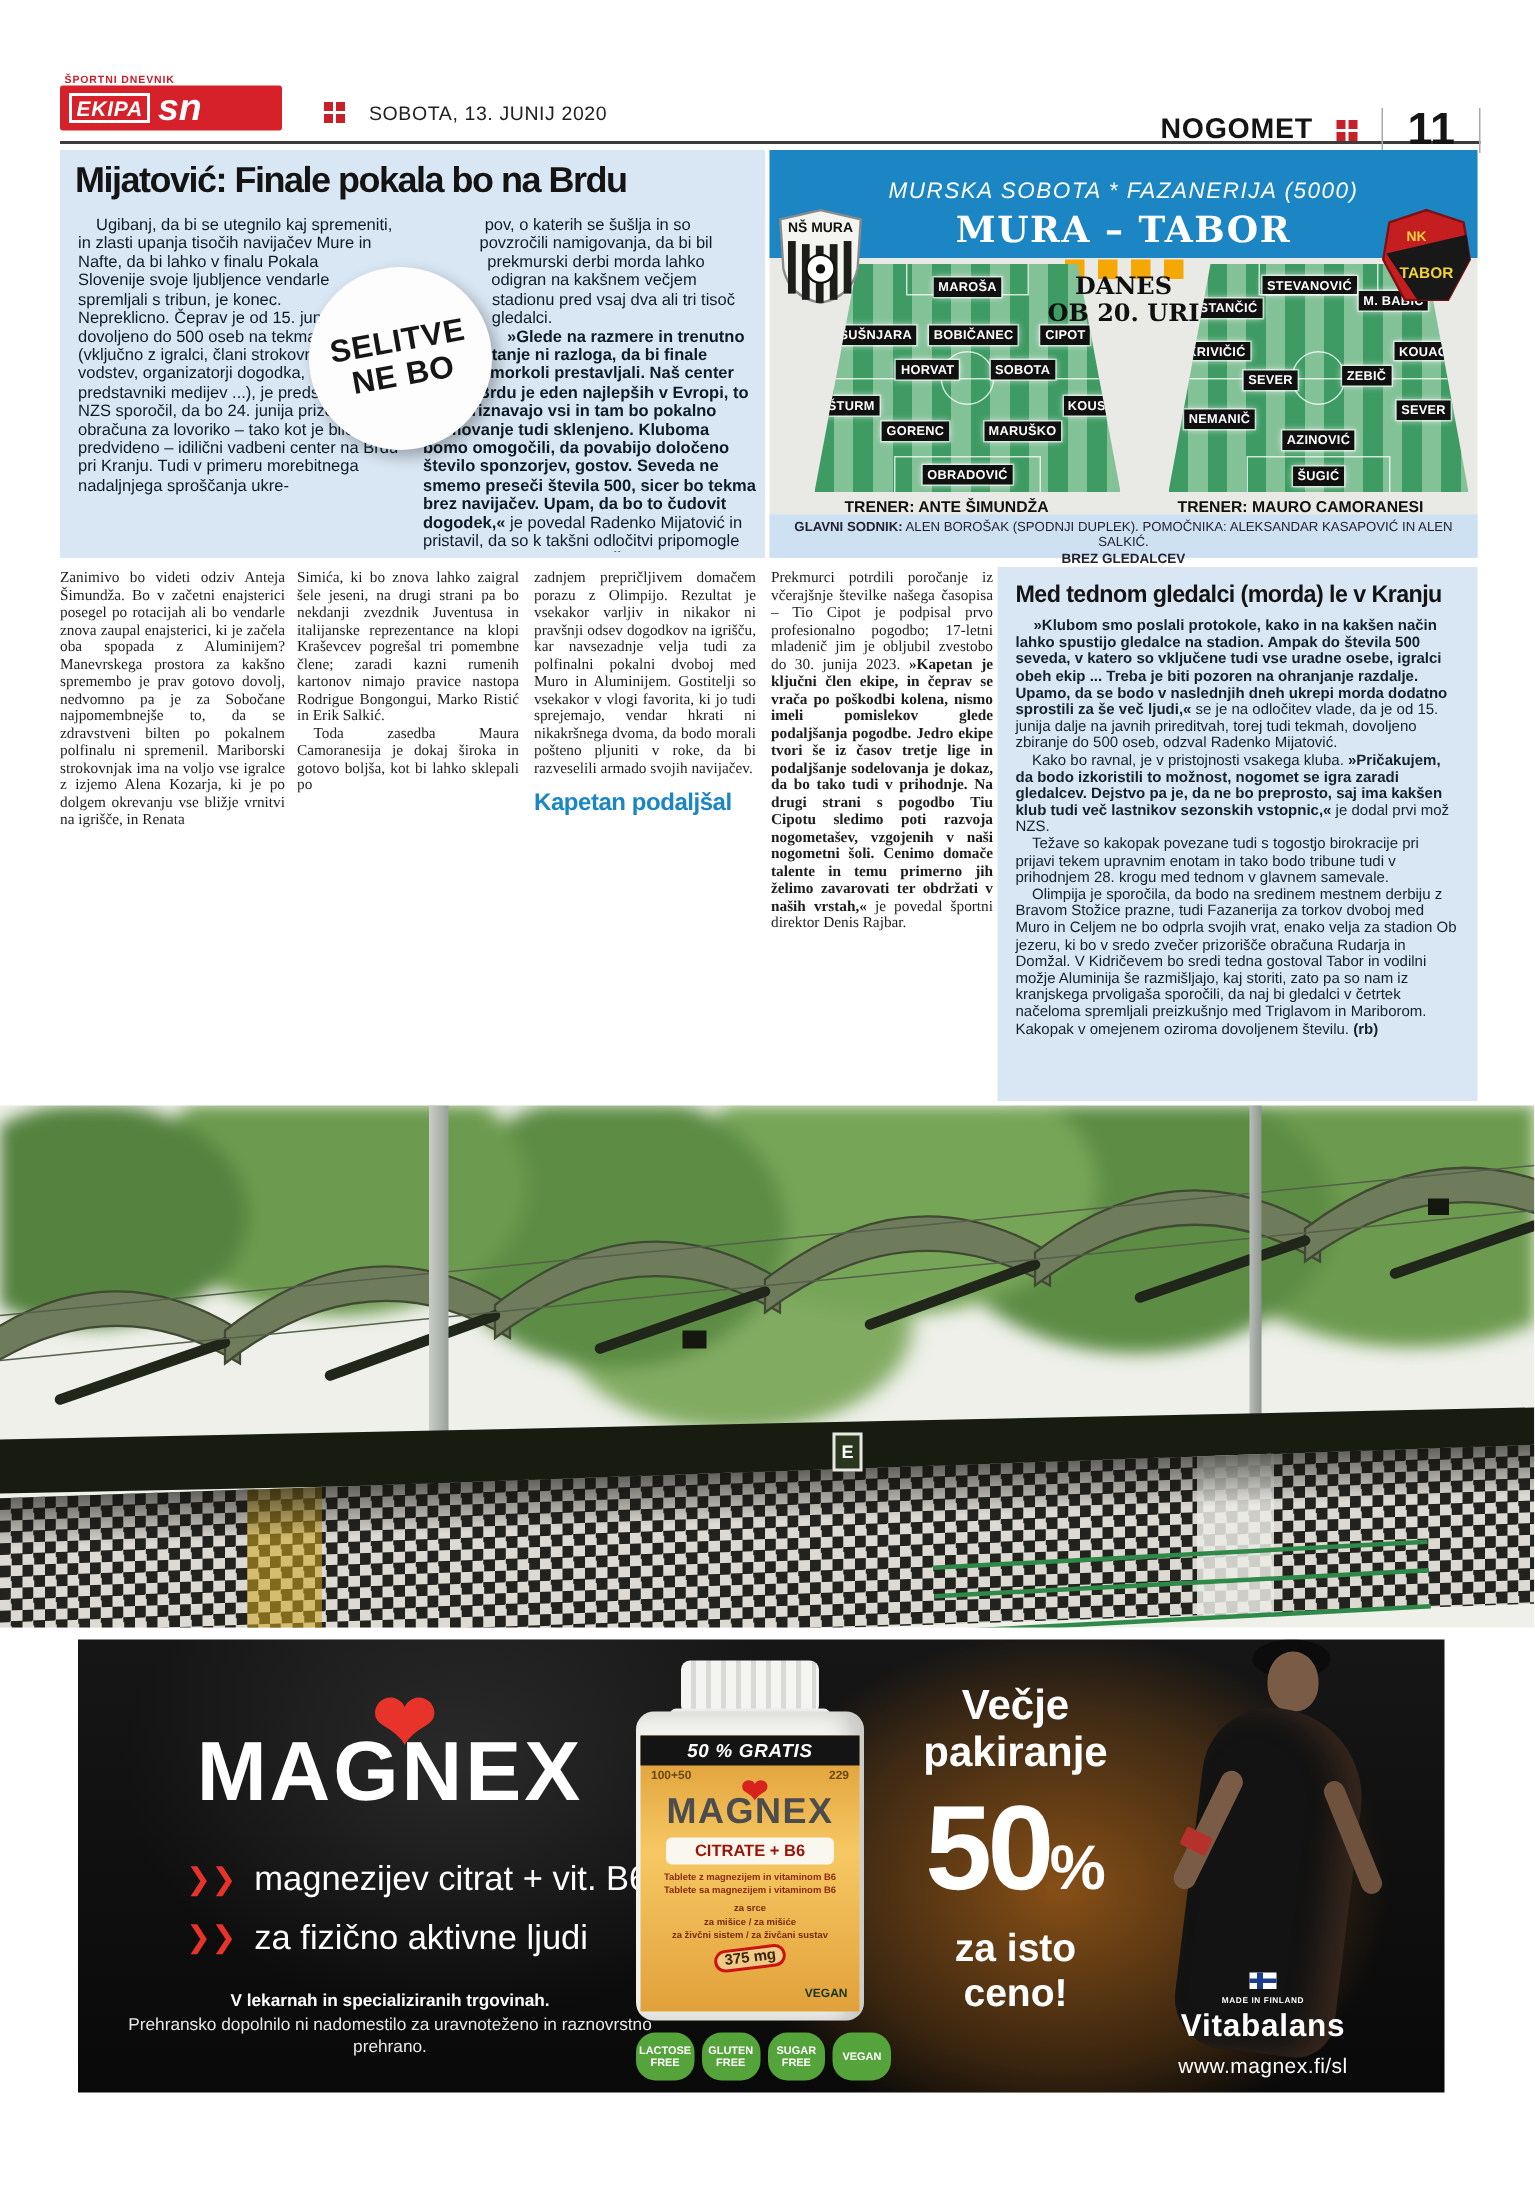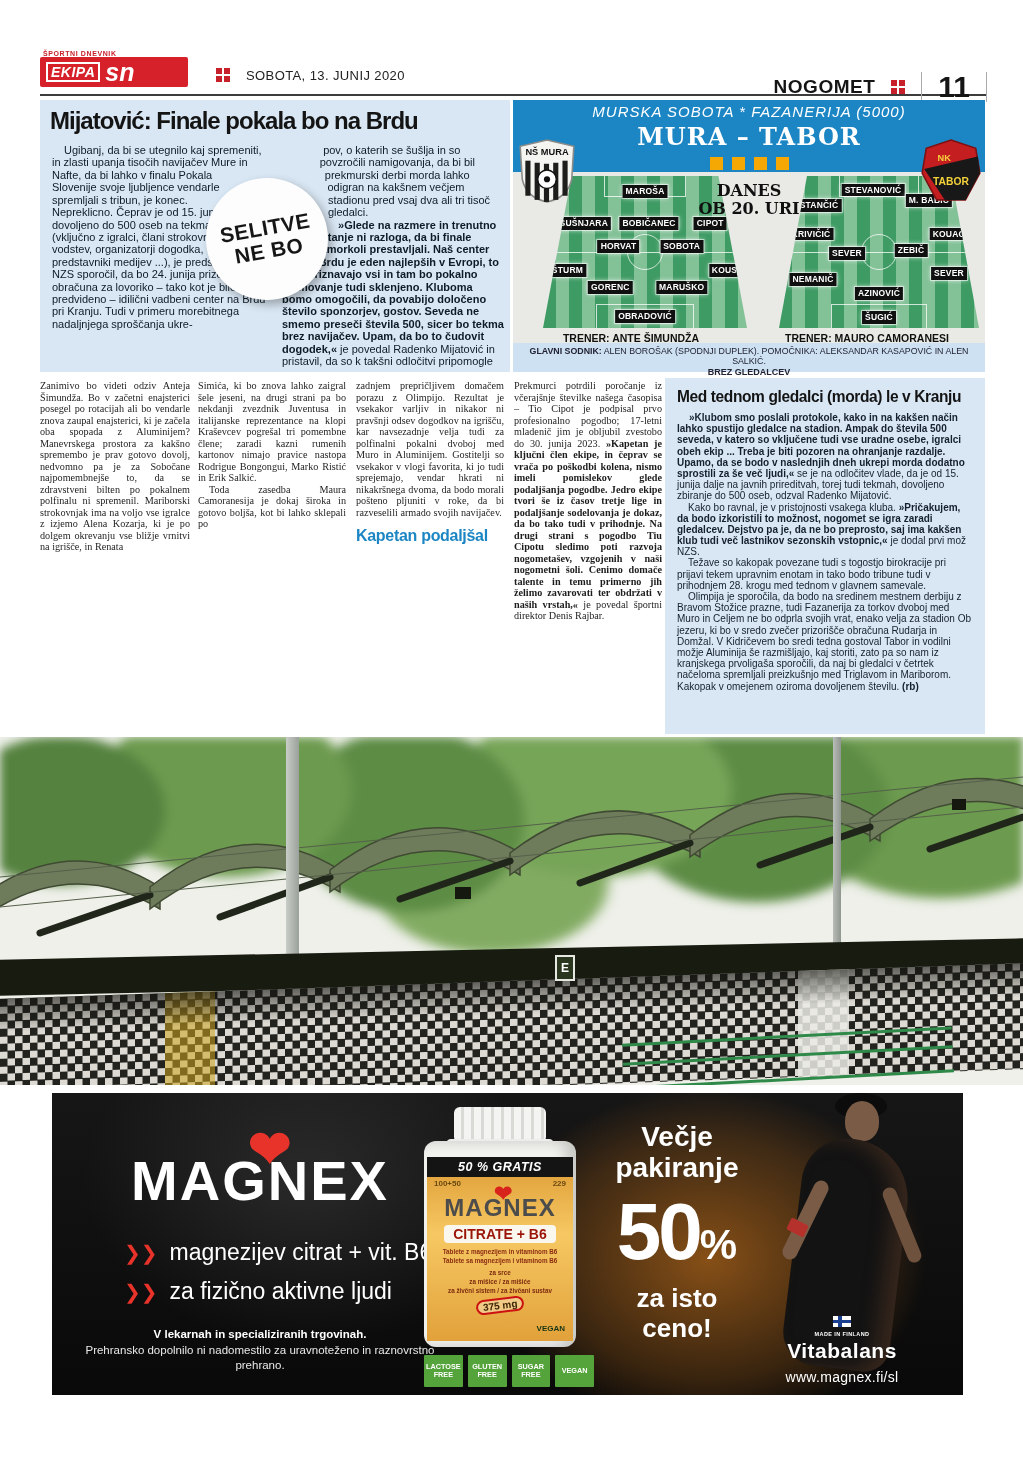--- a/index.html
+++ b/index.html
@@ -34,21 +34,21 @@
   .spacer-r{float:right;width:58px;height:130px;margin:26px -2px 0 0;shape-outside:circle(70px at 96px 64px);}
   .spacer-l{float:left;width:52px;height:130px;margin:16px 0 0 -2px;shape-outside:circle(70px at -24px 58px);}
   .badge-circle{position:absolute;left:166px;top:78px;width:122px;height:122px;border-radius:50%;
     background:#fdfdfd;box-shadow:3px 5px 10px rgba(0,0,0,.3);display:flex;flex-direction:column;
     align-items:center;justify-content:center;transform:rotate(-10deg);z-index:4;}
   .badge-circle span{font-weight:bold;font-size:21px;letter-spacing:.5px;color:#161616;line-height:1.1;}
 
   
   .match{position:absolute;left:513px;top:100px;width:472px;height:272px;background:#e9e9e5;}
   .mb-head{position:absolute;left:0;right:0;top:0;height:72px;background:#1c86c4;color:#fff;text-align:center;}
-  .venue{font-style:italic;font-size:15px;letter-spacing:1px;margin-top:3px;}
+  .venue{font-style:italic;font-size:15px;letter-spacing:1px;margin-top:19px;}
   .mtitle{font-family:"DejaVu Serif",serif;font-weight:bold;font-size:24px;letter-spacing:1px;margin-top:2px;}
   .ysquares{display:flex;justify-content:center;gap:9px;margin-top:6px;}
   .ysquares i{width:13px;height:13px;background:#f5a803;}
   .crest{position:absolute;z-index:5;width:62px;height:66px;}
   .crest.home{left:3px;top:38px;}
   .crest.away{right:3px;top:38px;}
   .pitch{position:absolute;top:76px;height:152px;
     background:repeating-linear-gradient(90deg,#3e9b63 0 13px,#83c197 13px 26px);
     clip-path:polygon(14% 0,86% 0,100% 100%,0 100%);}
   .pitch.home{left:30px;width:204px;}
@@ -139,28 +139,28 @@
   .cap:after{content:"";position:absolute;left:-8px;right:-8px;bottom:-8px;height:12px;border-radius:5px;background:#ececea;}
   .bbody{position:absolute;left:0;top:34px;width:152px;height:206px;border-radius:12px;background:#f2f2ef;overflow:hidden;
     box-shadow:inset -10px 0 14px rgba(0,0,0,.18);}
   .blabel{position:absolute;left:3px;right:3px;top:16px;bottom:6px;
     background:linear-gradient(180deg,#dd9a33,#f6c863 42%,#e2a13a);text-align:center;}
   .gratis{background:#141414;color:#fff;font-style:italic;font-weight:bold;font-size:12.5px;line-height:20px;letter-spacing:.5px;}
   .cnt-row{display:flex;justify-content:space-between;padding:2px 7px 0 7px;font-size:8px;font-weight:bold;color:#6b4a10;}
   .bbrand{position:relative;font-size:24px;font-weight:bold;letter-spacing:1px;color:#4c4c4c;line-height:1;margin-top:8px;}
   .bbrand .heart2{position:absolute;left:50%;top:-13px;transform:translateX(-6px);font-size:22px;color:#d8231d;}
   .variant{margin:5px auto 0 auto;width:112px;background:#faf7ef;border-radius:4px;color:#9b1408;
-    font-weight:bold;font-size:14px;line-height:18px;}
+    font-weight:bold;font-size:11px;line-height:18px;}
   .bdesc{margin-top:5px;font-size:6.3px;font-weight:bold;color:#8a2b12;line-height:1.35;}
   .buse{margin-top:4px;font-size:6.3px;font-weight:bold;color:#7c2a10;line-height:1.4;}
   .mg{display:inline-block;margin-top:3px;transform:rotate(-7deg);border:2px solid #cc1111;border-radius:10px;
     padding:0 5px;font-weight:bold;font-size:10px;color:#3b2303;background:rgba(255,255,255,.35);}
   .bvegan{position:absolute;right:8px;bottom:8px;font-size:8px;font-weight:bold;color:#143514;}
   .chips{position:absolute;left:372px;top:262px;width:170px;display:flex;gap:5px;}
-  .freebadge{width:40px;height:32px;background:#55a33b;border-radius:1px;color:#fff;font-weight:bold;
+  .freebadge{width:40px;height:32px;background:#55a33b;border-radius:13px;color:#fff;font-weight:bold;
     font-size:7.3px;line-height:1.15;display:flex;align-items:center;justify-content:center;text-align:center;padding:2px;box-sizing:border-box;}
 
   .offer{position:absolute;left:545px;top:28px;width:160px;text-align:center;color:#fff;}
   .offer .o1{font-size:28px;font-weight:bold;line-height:1.12;}
   .offer .pct{font-size:80px;font-weight:bold;line-height:.95;margin-top:10px;letter-spacing:-3px;}
   .offer .pct .sign{font-size:42px;letter-spacing:0;}
   .offer .o3{font-size:26px;font-weight:bold;line-height:1.15;margin-top:14px;}
 
   .athlete{position:absolute;right:10px;top:0;width:205px;height:100%;}
   .ath-torso{position:absolute;right:52px;top:46px;width:108px;height:230px;background:#131313;

